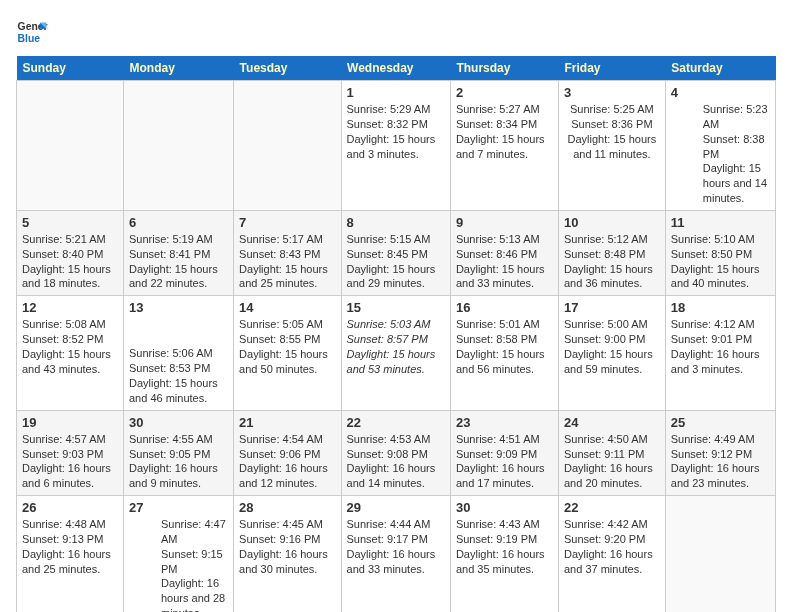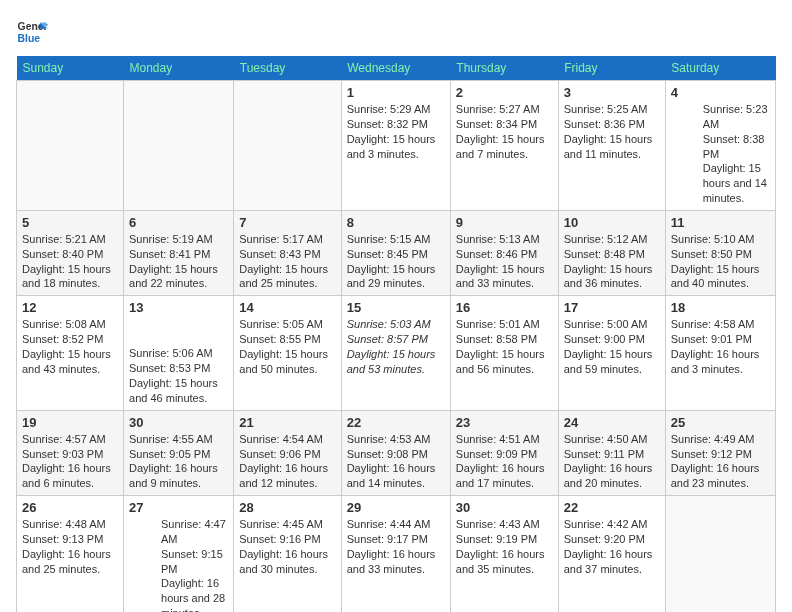--- a/index.html
+++ b/index.html
@@ -37,25 +37,25 @@
       font-size: 14px;
       color: #555;
     }
     table {
       width: 100%;
       border-collapse: collapse;
       font-size: 11px;
     }
     thead tr th {
       background: #1a6fc4;
-      color: #86efac;
+      color: #fef9c3;
       text-align: left;
       padding: 5px 6px;
       font-size: 12px;
-      font-weight: normal;
+      font-weight: bold;
     }
     tbody tr td {
       border: 1px solid #ccc;
       vertical-align: top;
       padding: 4px 5px;
       width: 113px;
       height: 80px;
       background: #fff;
     }
     tbody tr:nth-child(even) td {
@@ -118,21 +118,21 @@
 Daylight: 15 hours and 3 minutes.</div>
         </td>
         <td>
           <span class="day-num">2</span>
           <div class="day-info" style="white-space: pre-line;">Sunrise: 5:27 AM
 Sunset: 8:34 PM
 Daylight: 15 hours and 7 minutes.</div>
         </td>
         <td>
           <span class="day-num">3</span>
-          <div class="day-info" style="white-space: pre-line;">Sunrise: 5:25 AM
+          <div class="day-info" style="white-space: pre-line; text-align: center;">Sunrise: 5:25 AM
 Sunset: 8:36 PM
 Daylight: 15 hours and 11 minutes.</div>
         </td>
         <td>
           <span class="day-num">4</span>
           <div class="day-info" style="white-space: pre-line; margin-left: 32px;">Sunrise: 5:23 AM
 Sunset: 8:38 PM
 Daylight: 15 hours and 14 minutes.</div>
         </td>
       </tr>
@@ -212,21 +212,21 @@
 Daylight: 15 hours and 56 minutes.</div>
         </td>
         <td>
           <span class="day-num">17</span>
           <div class="day-info" style="white-space: pre-line;">Sunrise: 5:00 AM
 Sunset: 9:00 PM
 Daylight: 15 hours and 59 minutes.</div>
         </td>
         <td>
           <span class="day-num">18</span>
-          <div class="day-info" style="white-space: pre-line;">Sunrise: 4:58 AM
+          <div class="day-info" style="white-space: pre-line;">Sunrise: 4:12 AM
 Sunset: 9:01 PM
 Daylight: 16 hours and 3 minutes.</div>
         </td>
       </tr>
       <tr>
         <td>
           <span class="day-num">19</span>
           <div class="day-info" style="white-space: pre-line;">Sunrise: 4:57 AM
 Sunset: 9:03 PM
 Daylight: 16 hours and 6 minutes.</div>

